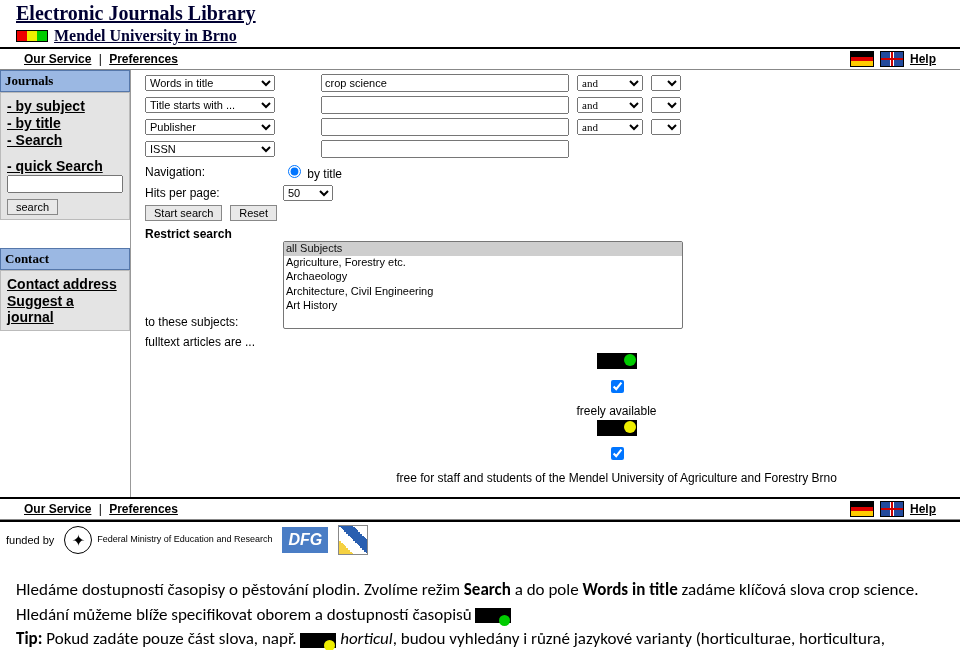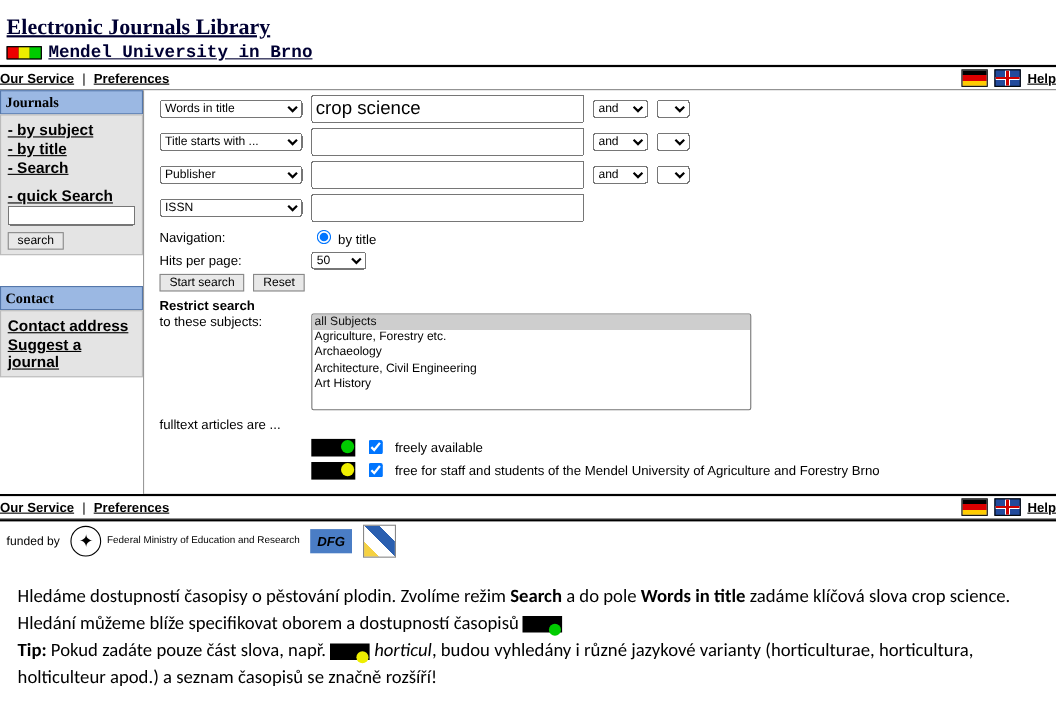--- a/index.html
+++ b/index.html
@@ -1,24 +1,24 @@
 <!DOCTYPE html>
 <html><head>
 <meta charset="utf-8">
 <style>
   body { margin:0; font-family: Arial, Helvetica, sans-serif; font-size:12px; color:#000; background:#fff; width:960px; }
   a { color:#000; }
-  .hdr { border-bottom:2px solid #000; padding:2px 6px;margin-top:12px; }
+  .hdr { border-bottom:2px solid #000; padding:2px 16px; }
   .hdr h1 { margin:0; font-size:20px; font-family: Georgia, 'Times New Roman', serif; font-weight:bold; text-decoration:underline; color:#000033; }
   .hdr .sub { display:flex; align-items:center; gap:6px; margin-top:2px;}
-  .hdr .sub span.inst { font-size:16px; font-family: Liberation Mono, monospace; font-weight:bold; color:#000033; text-decoration:underline; }
+  .hdr .sub span.inst { font-size:16px; font-family: Liberation Serif, serif; font-weight:bold; color:#000033; text-decoration:underline; }
   .traffic { display:inline-flex; border:1px solid #000; background:#000; height:10px; }
   .traffic span { width:10px; height:10px; display:inline-block; margin:0; }
   .dot-red{background:#e00;} .dot-yellow{background:#ee0;} .dot-green{background:#0c0;}
-  .navbar { display:flex; justify-content:space-between; align-items:center; border-bottom:1px solid #888; padding:2px 0; font-size:12px; }
+  .navbar { display:flex; justify-content:space-between; align-items:center; border-bottom:1px solid #888; padding:2px 24px; font-size:12px; }
   .navbar .links a { font-weight:bold; text-decoration:underline; }
   .navbar .sep { margin:0 4px; }
   .flag { display:inline-block; width:22px; height:14px; border:1px solid #000; vertical-align:middle;}
   .flag-de { background:linear-gradient(to bottom,#000 0 33%,#d00 33% 66%,#fc0 66% 100%);}
   .flag-uk { background:#224a9c; position:relative; overflow:hidden;}
   .flag-uk::before,.flag-uk::after{content:"";position:absolute;}
   .flag-uk::before{background:linear-gradient(to bottom,transparent 40%,#fff 40% 60%,transparent 60%),linear-gradient(to right,transparent 40%,#fff 40% 60%,transparent 60%);inset:0;}
   .flag-uk::after{background:linear-gradient(to bottom,transparent 45%,#c00 45% 55%,transparent 55%),linear-gradient(to right,transparent 45%,#c00 45% 55%,transparent 55%);inset:0;}
   .right-tools { display:flex; align-items:center; gap:6px; }
   .right-tools a { text-decoration:underline; font-weight:bold;}
@@ -27,39 +27,39 @@
   .side-head { background:#9bb8e3; border:1px solid #5577aa; padding:2px 4px; font-weight:bold; font-family:Georgia,serif; font-size:13px; }
   .side-body { background:#e4e4e4; border:1px solid #bbb; padding:4px 6px; }
   .side-body a { display:block; font-weight:bold; text-decoration:underline; font-size:14px; margin:1px 0;}
   .side-body input[type=text]{ width:108px; font-size:11px; }
   .side-body .btn { margin-top:6px; }
   .sb-gap { height:28px; }
   .main { flex:1; padding:4px 10px 10px 14px; }
   .main h2 { margin:0 0 8px 0; font-size:18px; font-family:Georgia,serif; font-weight:bold; }
   .row { display:flex; align-items:center; gap:8px; margin-bottom:4px; }
   .row select { font-size:11px; }
-  .row input[type=text]{ font-size:17px; }
+  .row input[type=text]{ font-size:11px;margin-left:38px; }
   select.field { width:130px; }
   input.term { width:240px; }
-  select.bool { width:50px; }
+  select.bool { width:66px;font-family:Liberation Serif, serif; }
   select.empty { width:30px; }
   .lbl { width:130px; display:inline-block; }
   .btn { font-size:11px; padding:1px 8px; background:#e8e8e8; border:1px solid #888; }
   .section-lbl { font-weight:bold; margin-top:6px;}
   .subj-box { width:400px; height:88px; font-size:11px; }
-  .avail-row { display:flex; align-items:center; gap:8px; margin:2px 0 2px 138px; }
+  .avail-row { display:flex; align-items:center; gap:8px; margin:2px 0 2px 138px;flex-direction:column; }
   .avail-box { display:inline-block; width:38px; height:14px; background:#000; padding:1px; text-align:right;}
   .avail-dot { display:inline-block; width:12px; height:12px; border-radius:50%; }
   .d-green{background:#0c0;} .d-yellow{background:#ee0;} .d-red{background:#e00;}
   .footer { border-top:2px solid #000; padding:3px 6px; font-size:11px; }
   .footer .copy { color:#222; }
   .footer .fund { display:flex; align-items:center; justify-content:flex-end; gap:10px; }
   .fund-box { display:flex; align-items:center; gap:5px;}
   .eagle { width:26px; height:26px; border:1px solid #000; border-radius:50%; display:inline-flex; align-items:center; justify-content:center; font-size:16px;}
-  .dfg { background:#4a7dc5; color:#000000; font-weight:bold; padding:4px 6px; font-style:italic; font-size:12px;}
+  .dfg { background:#4a7dc5; color:#ffffff; font-weight:bold; padding:4px 6px; font-style:italic; font-size:16px;}
   .bav { width:28px; height:28px; background:linear-gradient(45deg,#f5d142 25%,#fff 25% 50%,#2a5fb0 50% 75%,#fff 75%); border:1px solid #888;}
   .footline { display:flex; justify-content:space-between; }
   .foottxt { font-size:10px; }
   .fm-txt { font-size:9px; line-height:1.05; }
   .below { padding:20px 16px; font-size:17px; line-height:1.45; font-family: Calibri, Arial, sans-serif;}
   .below .tip { }
   .below .ico { display:inline-block; width:34px; height:13px; background:#000; padding:1px; text-align:right; vertical-align:middle;}
   .below .ico span{display:inline-block;width:11px;height:11px;border-radius:50%;}
 </style>
 </head>
@@ -142,21 +142,21 @@
     <div class="row">
       <span class="lbl">Hits per page:</span>
       <select style="width:50px"><option>50</option></select>
     </div>
     <div class="row">
       <button class="btn">Start search</button>
       <button class="btn">Reset</button>
     </div>
 
     <div class="section-lbl">Restrict search</div>
-    <div class="row" style="align-items:flex-start">
+    <div class="row" style="align-items:flex-end">
       <span class="lbl">to these subjects:</span>
       <select multiple="" class="subj-box">
         <option selected="">all Subjects</option>
         <option>Agriculture, Forestry etc.</option>
         <option>Archaeology</option>
         <option>Architecture, Civil Engineering</option>
         <option>Art History</option>
       </select>
     </div>
 

